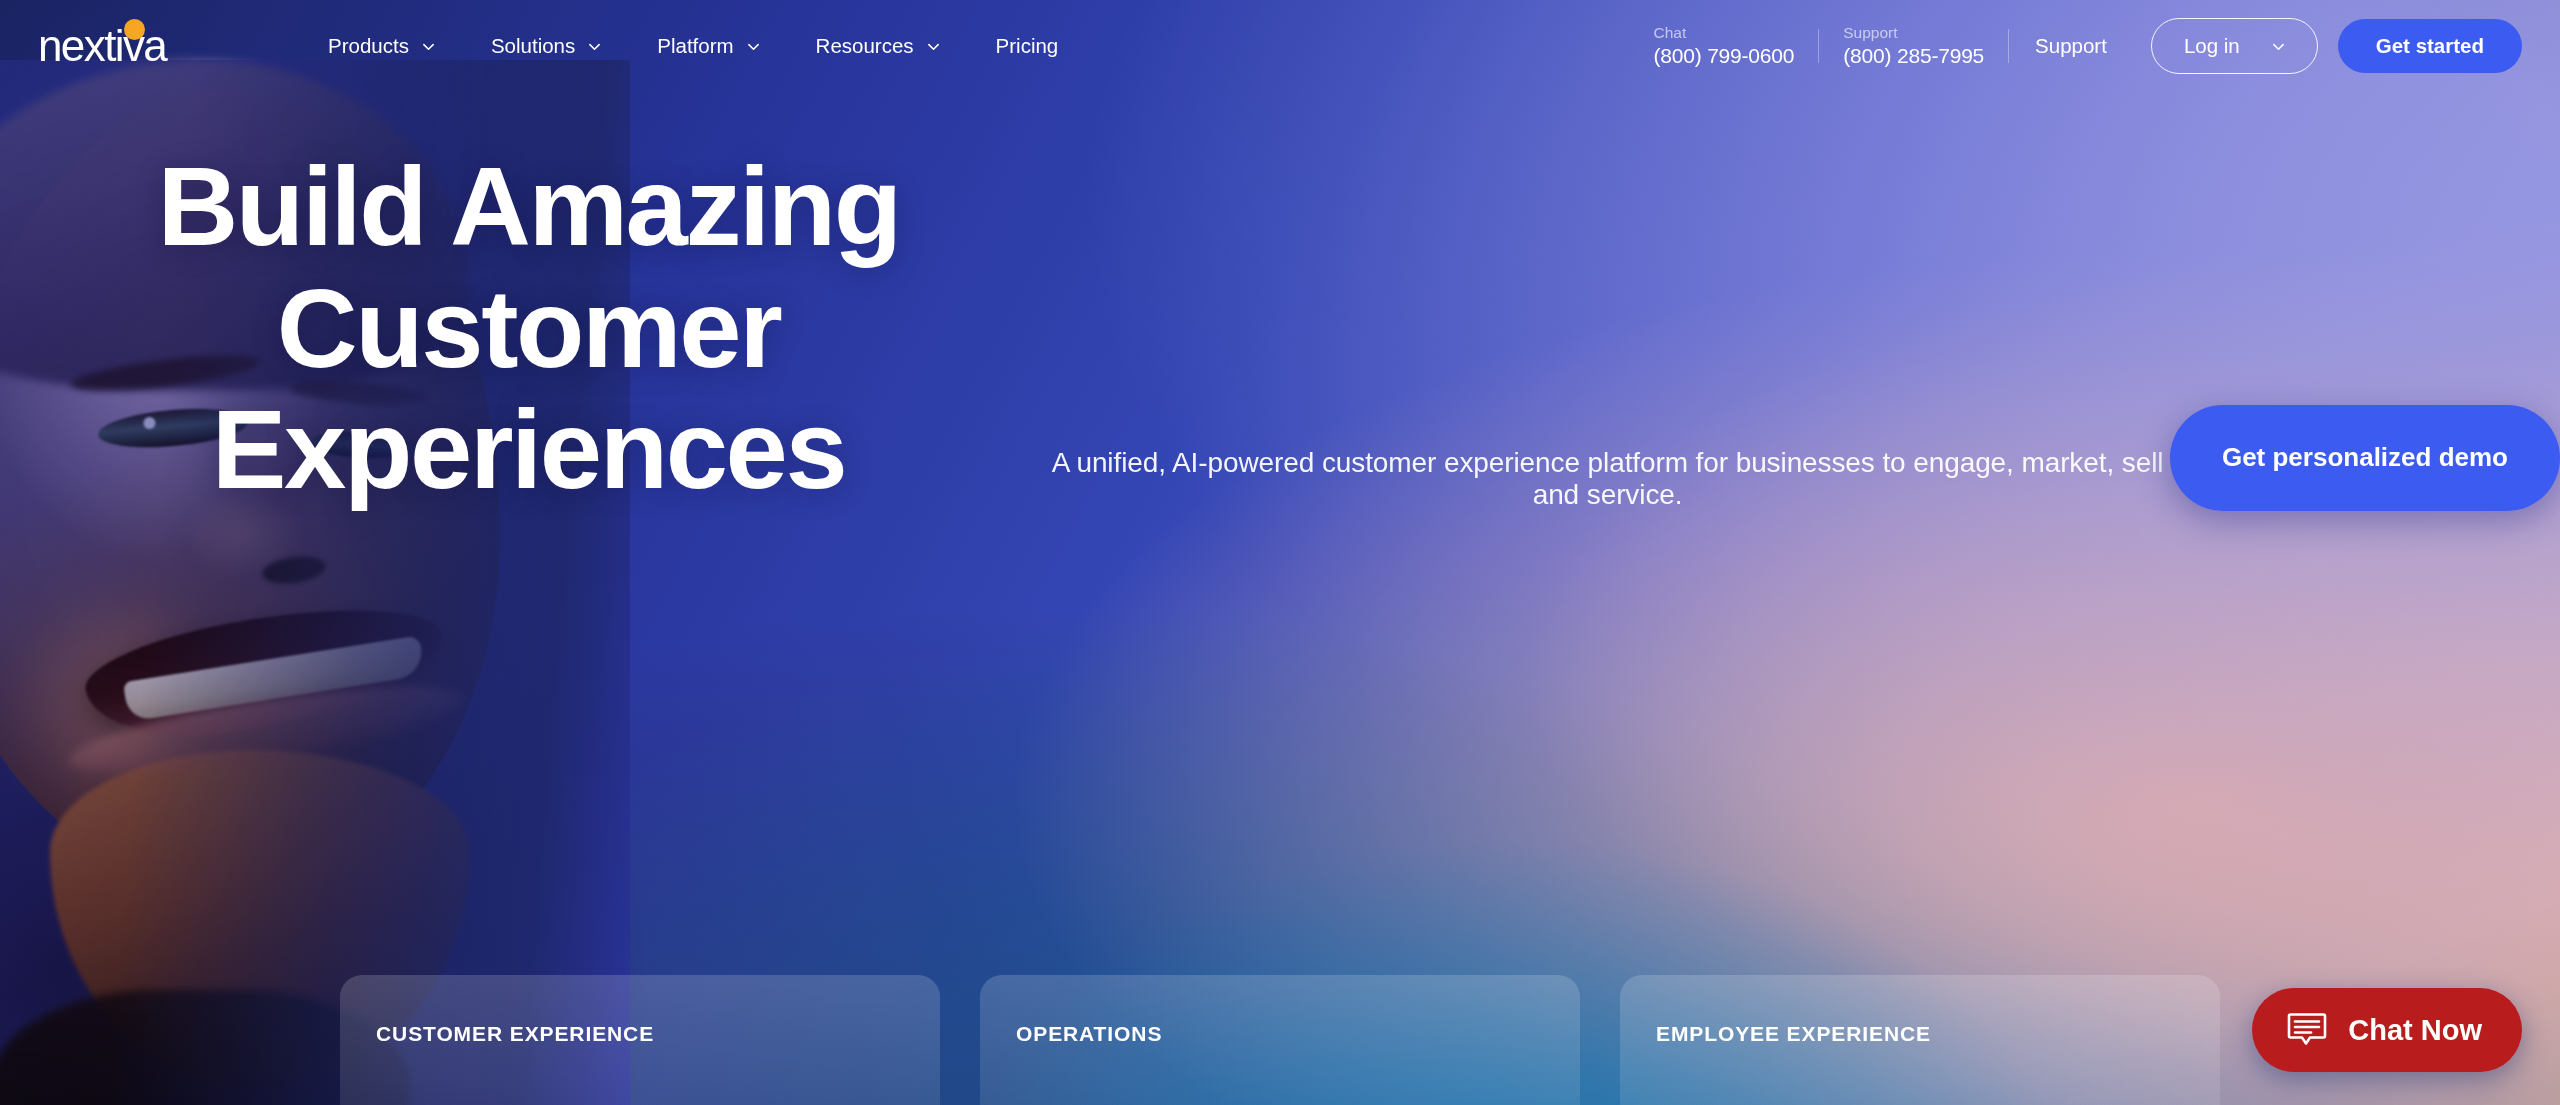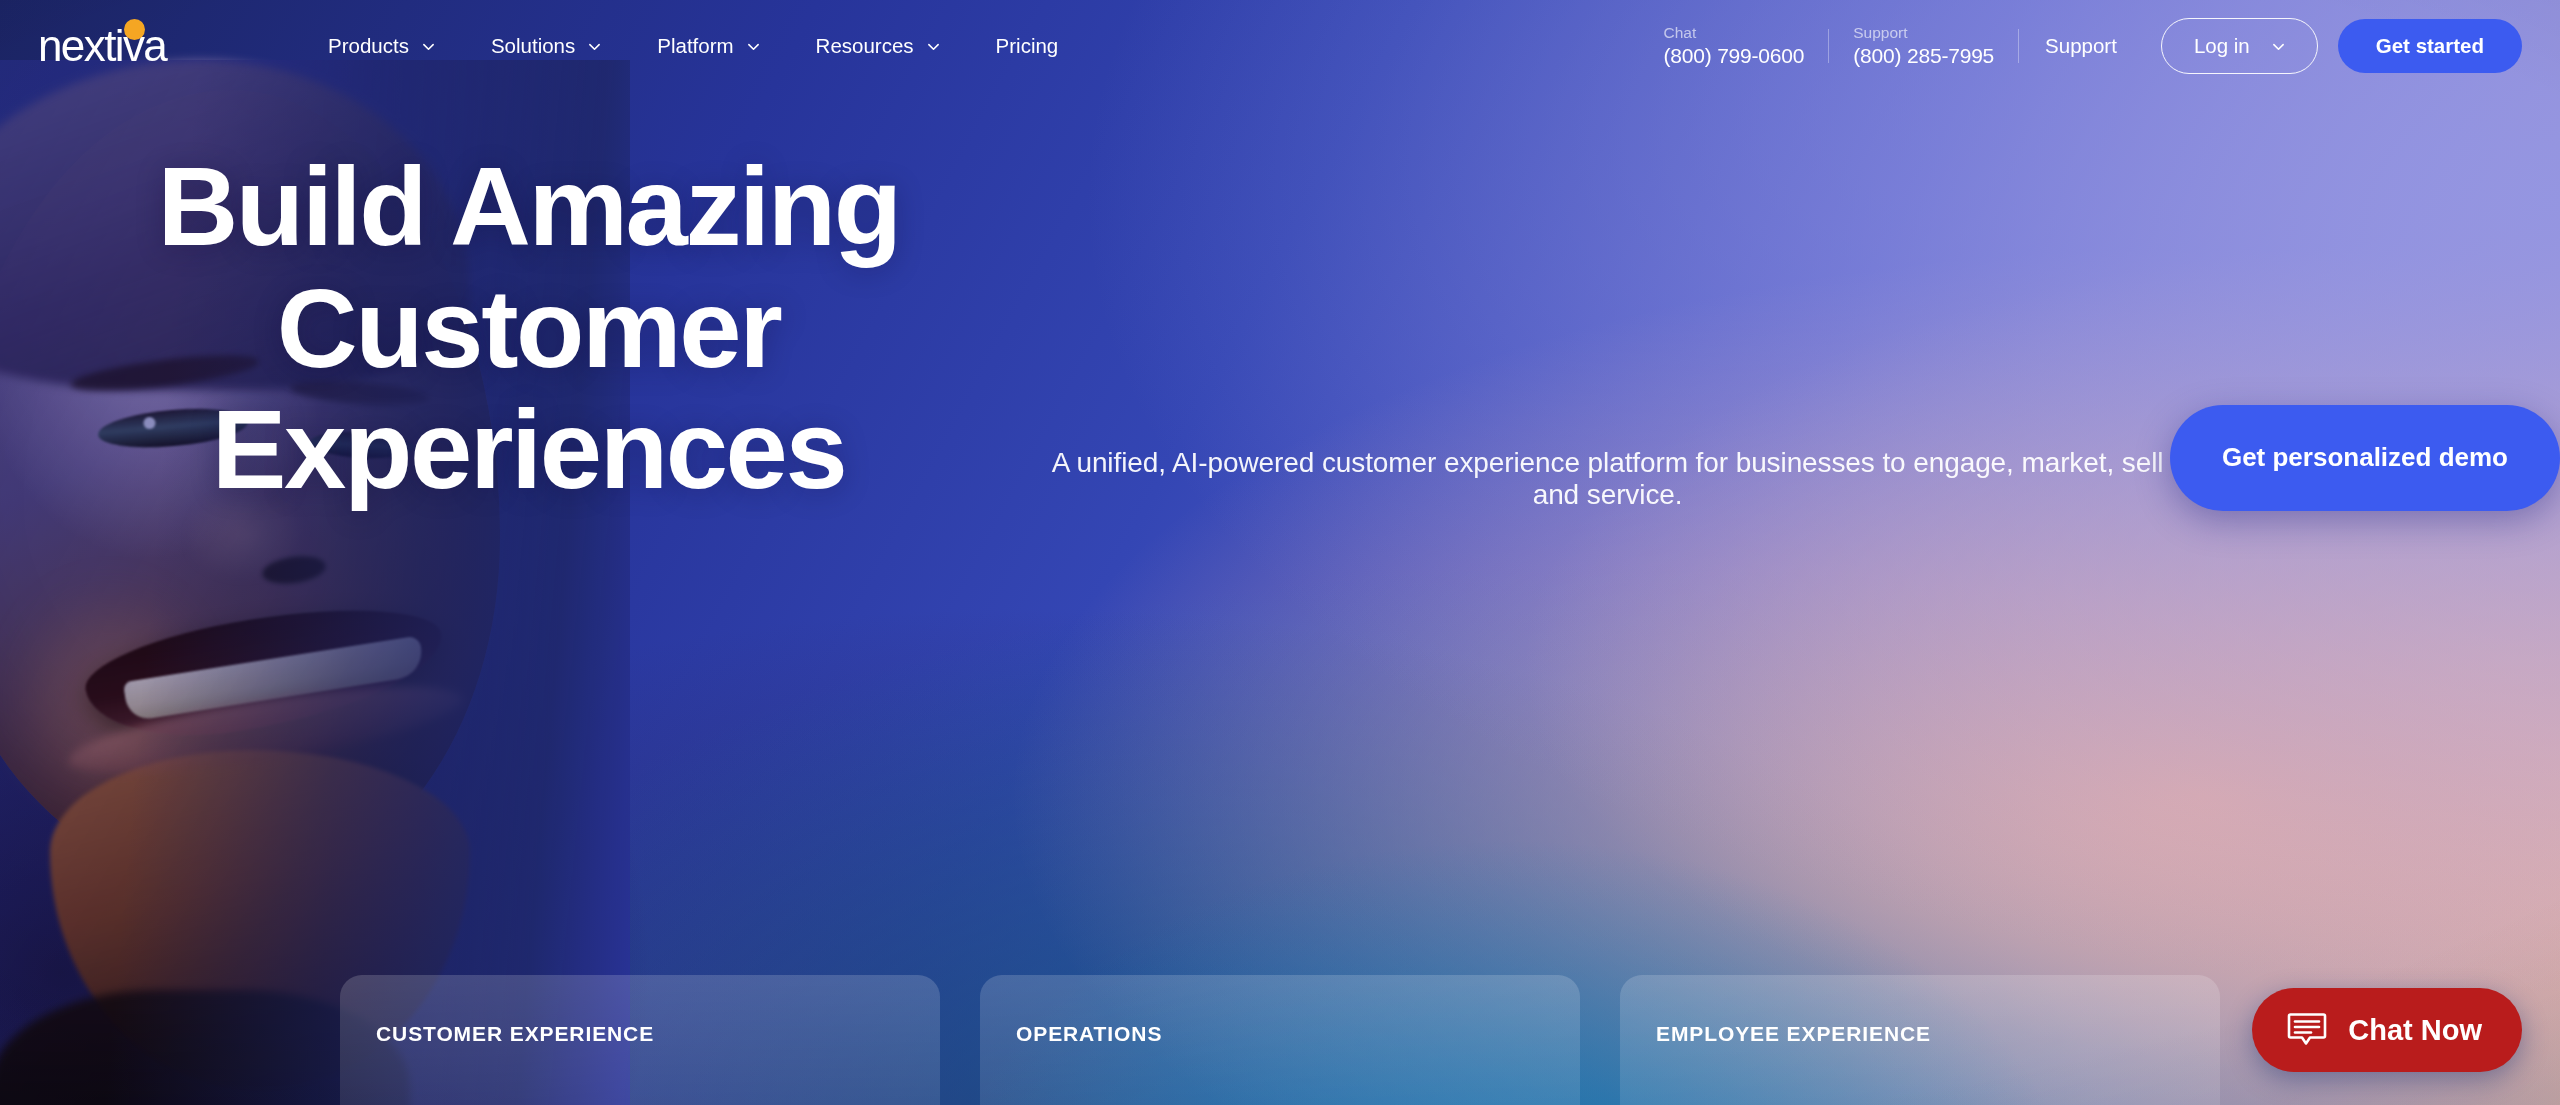--- a/index.html
+++ b/index.html
@@ -185,21 +185,21 @@
   }
   .phone-label { color:rgba(255,255,255,0.62); font-size:15.5px; font-weight:400; margin-bottom:3px; }
   .phone-num   { color:#ffffff; font-size:21px; font-weight:400; white-space:nowrap; letter-spacing:-0.2px; }
   .vdiv { width:1px; height:34px; background:rgba(255,255,255,0.33); flex:0 0 auto; }
 
   .support-link {
     color:#ffffff; font-size:20.5px; font-weight:400;
     padding:0 26px; white-space:nowrap; cursor:pointer;
   }
   .btn-login {
-    display:flex; align-items:center; gap:22px;
+    display:flex; align-items:center; gap:32px;
     height:56px; padding:0 32px;
     border:1.6px solid rgba(255,255,255,0.92); border-radius:999px;
     color:#ffffff; font-size:20.5px; font-weight:400;
     margin-left:18px; cursor:pointer; white-space:nowrap;
   }
   .btn-getstarted {
     display:flex; align-items:center; justify-content:center;
     height:54px; padding:0 38px;
     border-radius:999px; border:none;
     background:#3c5bf0; color:#ffffff;

